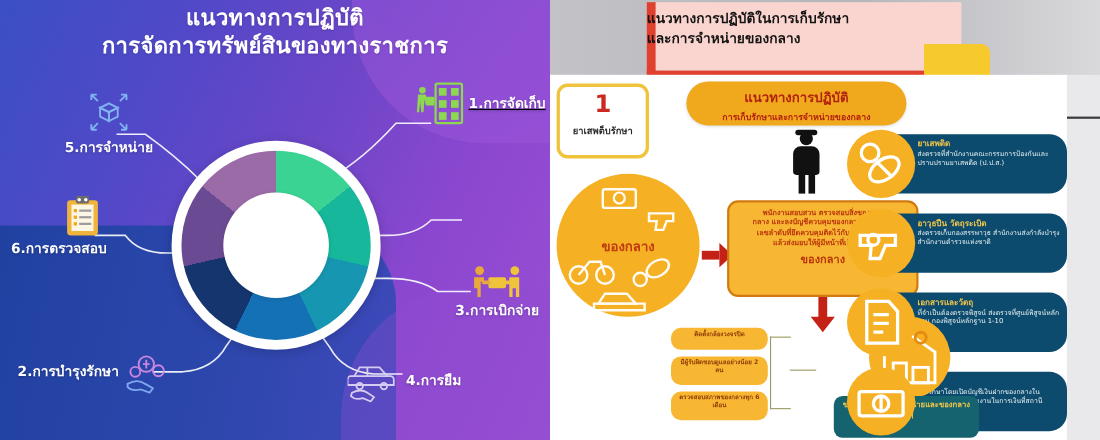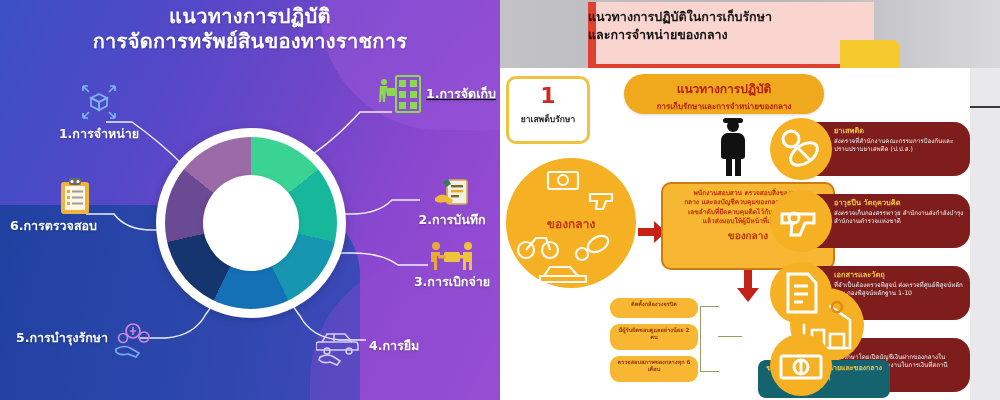--- a/index.html
+++ b/index.html
@@ -84,21 +84,21 @@
     border:2px solid #d07a10;border-radius:10px;padding:5px 7px;box-sizing:border-box;}
   .cbox .ln{color:#b8340a;font-size:6.6px;font-weight:bold;line-height:1.42;text-align:center;}
   .cbox .hl{color:#b8340a;font-size:10px;font-weight:bold;text-align:center;margin-top:2px;}
 
   
   .arw{position:absolute;width:0;height:0;}
   .arw-stem{position:absolute;background:#c42216;}
 
   
   .row{position:absolute;width:200px;height:62px;}
-  .row .tag{position:absolute;left:40px;top:4px;width:160px;height:54px;background:#7f1d1d;
+  .row .tag{position:absolute;left:40px;top:4px;width:160px;height:54px;background:#0c4a6e;
     border-radius:6px 16px 16px 6px;padding:4px 6px 4px 24px;box-sizing:border-box;}
   .row .tag .h{color:#f3c64a;font-size:7.4px;font-weight:bold;line-height:1.25;}
   .row .tag .b{color:#eaf3f2;font-size:6.2px;line-height:1.32;margin-top:2px;}
   .row .circ{position:absolute;left:0;top:0;width:62px;height:62px;border-radius:50%;
     background:#f5b024;z-index:2;}
 
   
   .wh{position:absolute;left:290px;top:288px;width:74px;height:74px;border-radius:50%;background:#f5b024;}
   .minibox{position:absolute;background:#f8b733;border-radius:9px;text-align:center;
     color:#8e3c08;font-size:5.6px;font-weight:bold;line-height:1.3;padding:3px 4px;box-sizing:border-box;}
@@ -162,33 +162,20 @@
               <rect x="32" y="28" width="7" height="7"></rect>
             <circle cx="6" cy="8" r="3"></circle>
             <path d="M4 12 h5 l2 8 -2 1 -1 -5 -1 12 h-2 l-1 -9 -1 9 h-2 l1 -16 z"></path>
             <rect x="9" y="14" width="8" height="8" rx="1"></rect>
           </g>
         </svg>
         <div class="lbl">1.การจัดเก็บ</div>
       </div>
     </div>
 
-    <div class="node" style="left:404px;top:178px;width:96px;text-align:center;">
-      <svg class="ico" width="38" height="32" viewBox="0 0 38 32" style="margin:0 auto;">
-        <g>
-          <rect x="14" y="2" width="20" height="24" rx="2" fill="#f2f0e4" stroke="#cfae3d" stroke-width="1.6"></rect>
-          <rect x="18" y="7" width="12" height="2.4" fill="#7a6a2a"></rect>
-          <rect x="18" y="12" width="12" height="2.4" fill="#f0a81c"></rect>
-          <rect x="18" y="17" width="8" height="2.4" fill="#7a6a2a"></rect>
-          <path d="M2 20 q6 -6 12 -2 l6 4 -2 4 -6 -2 q-6 2 -10 -1z" fill="#f0b93c"></path>
-          <path d="M10 4 l5 -3 3 5 -5 3z" fill="#2f7d5a"></path>
-        </g>
-      </svg>
-      <div class="lbl">2.การบันทึก</div>
-    </div>
 
     <div class="node" style="left:404px;top:240px;width:96px;text-align:center;">
       <svg class="ico" width="48" height="32" viewBox="0 0 48 32" style="margin:0 auto;">
         <g fill="#e8a93a">
           <circle cx="8" cy="6" r="4"></circle>
           <path d="M3 12 h9 v4 h-3 v14 h-3 v-8 h-3z"></path>
           <circle cx="40" cy="6" r="4" fill="#f0c33c"></circle>
           <path d="M35 12 h9 v18 h-3 v-8 h-3 v8 h-3z" fill="#f0c33c"></path>
           <rect x="16" y="12" width="16" height="10" rx="1.5" fill="#f0c33c"></rect>
           <rect x="10" y="15" width="8" height="3.5" rx="1.5"></rect>
@@ -209,21 +196,21 @@
               <circle cx="33" cy="25" r="3"></circle>
             <path d="M4 31 q8 -4 14 0 l6 4 -3 4 -7 -3 q-7 2 -11 -2z"></path>
           </g>
         </svg>
         <div class="lbl">4.การยืม</div>
       </div>
     </div>
 
     <div class="node" style="left:16px;top:318px;">
       <div style="display:flex;align-items:center;gap:5px;">
-        <div class="lbl">5.การบำรุงรักษา</div>
+        <div class="lbl">2.การบำรุงรักษา</div>
         <svg class="ico" width="44" height="40" viewBox="0 0 44 40">
           <g fill="none" stroke="#c986e0" stroke-width="1.7">
             <circle cx="20" cy="13" r="7"></circle>
             <circle cx="31" cy="19" r="5"></circle>
             <circle cx="10" cy="20" r="4.5"></circle>
             <path d="M20 9 v8 M17 13 h6"></path>
             <path d="M3 31 q9 -5 16 0 l7 4 -3 4 -8 -3 q-8 2 -12 -2z" stroke="#7fa7ef"></path>
           </g>
         </svg>
       </div>
@@ -257,21 +244,21 @@
         <g fill="none" stroke="#7fb4ef" stroke-width="1.7">
           <path d="M22 14 l8 4 -8 4 -8 -4z"></path>
           <path d="M14 18 v8 l8 4 v-8z"></path>
           <path d="M30 18 v8 l-8 4 v-8z"></path>
           <path d="M12 12 L6 6 M6 6 v5 M6 6 h5"></path>
           <path d="M32 12 L38 6 M38 6 v5 M38 6 h-5"></path>
           <path d="M12 32 L6 38 M6 38 v-5 M6 38 h5"></path>
           <path d="M32 32 L38 38 M38 38 v-5 M38 38 h-5"></path>
         </g>
       </svg>
-      <div class="lbl">1.การจำหน่าย</div>
+      <div class="lbl">5.การจำหน่าย</div>
     </div>
   </div>
 
   <div class="panel-right">
     <div class="rp-topband2"></div>
     <div class="rp-redbar"></div>
     <div class="rp-redbar2"></div>
     <div class="rp-pink"></div>
     <div class="rp-title">
       <div>แนวทางการปฏิบัติในการเก็บรักษา</div>
@@ -362,21 +349,21 @@
             <ellipse cx="34" cy="36" rx="15" ry="9" transform="rotate(-35 34 36)"></ellipse>
             <line x1="28" y1="30" x2="40" y2="42"></line>
             <circle cx="21" cy="21" r="8"></circle>
           </g>
         </svg>
       </div>
     </div>
 
     <div class="row" style="left:270px;top:190px;">
       <div class="tag">
-        <div class="h">อาวุธปืน วัตถุควบคิด</div>
+        <div class="h">อาวุธปืน วัตถุระเบิด</div>
         <div class="b">ส่งตรวจเก็บกองสรรพาวุธ สำนักงานส่งกำลังบำรุง สำนักงานตำรวจแห่งชาติ</div>
       </div>
       <div class="circ">
         <svg width="62" height="62" viewBox="0 0 62 62">
           <g fill="none" stroke="#fff" stroke-width="3">
             <path d="M12 24 h32 v9 h-9 l-5 12 h-9 l1 -12 h-10z"></path>
             <circle cx="24" cy="28" r="5"></circle>
           </g>
         </svg>
       </div>

